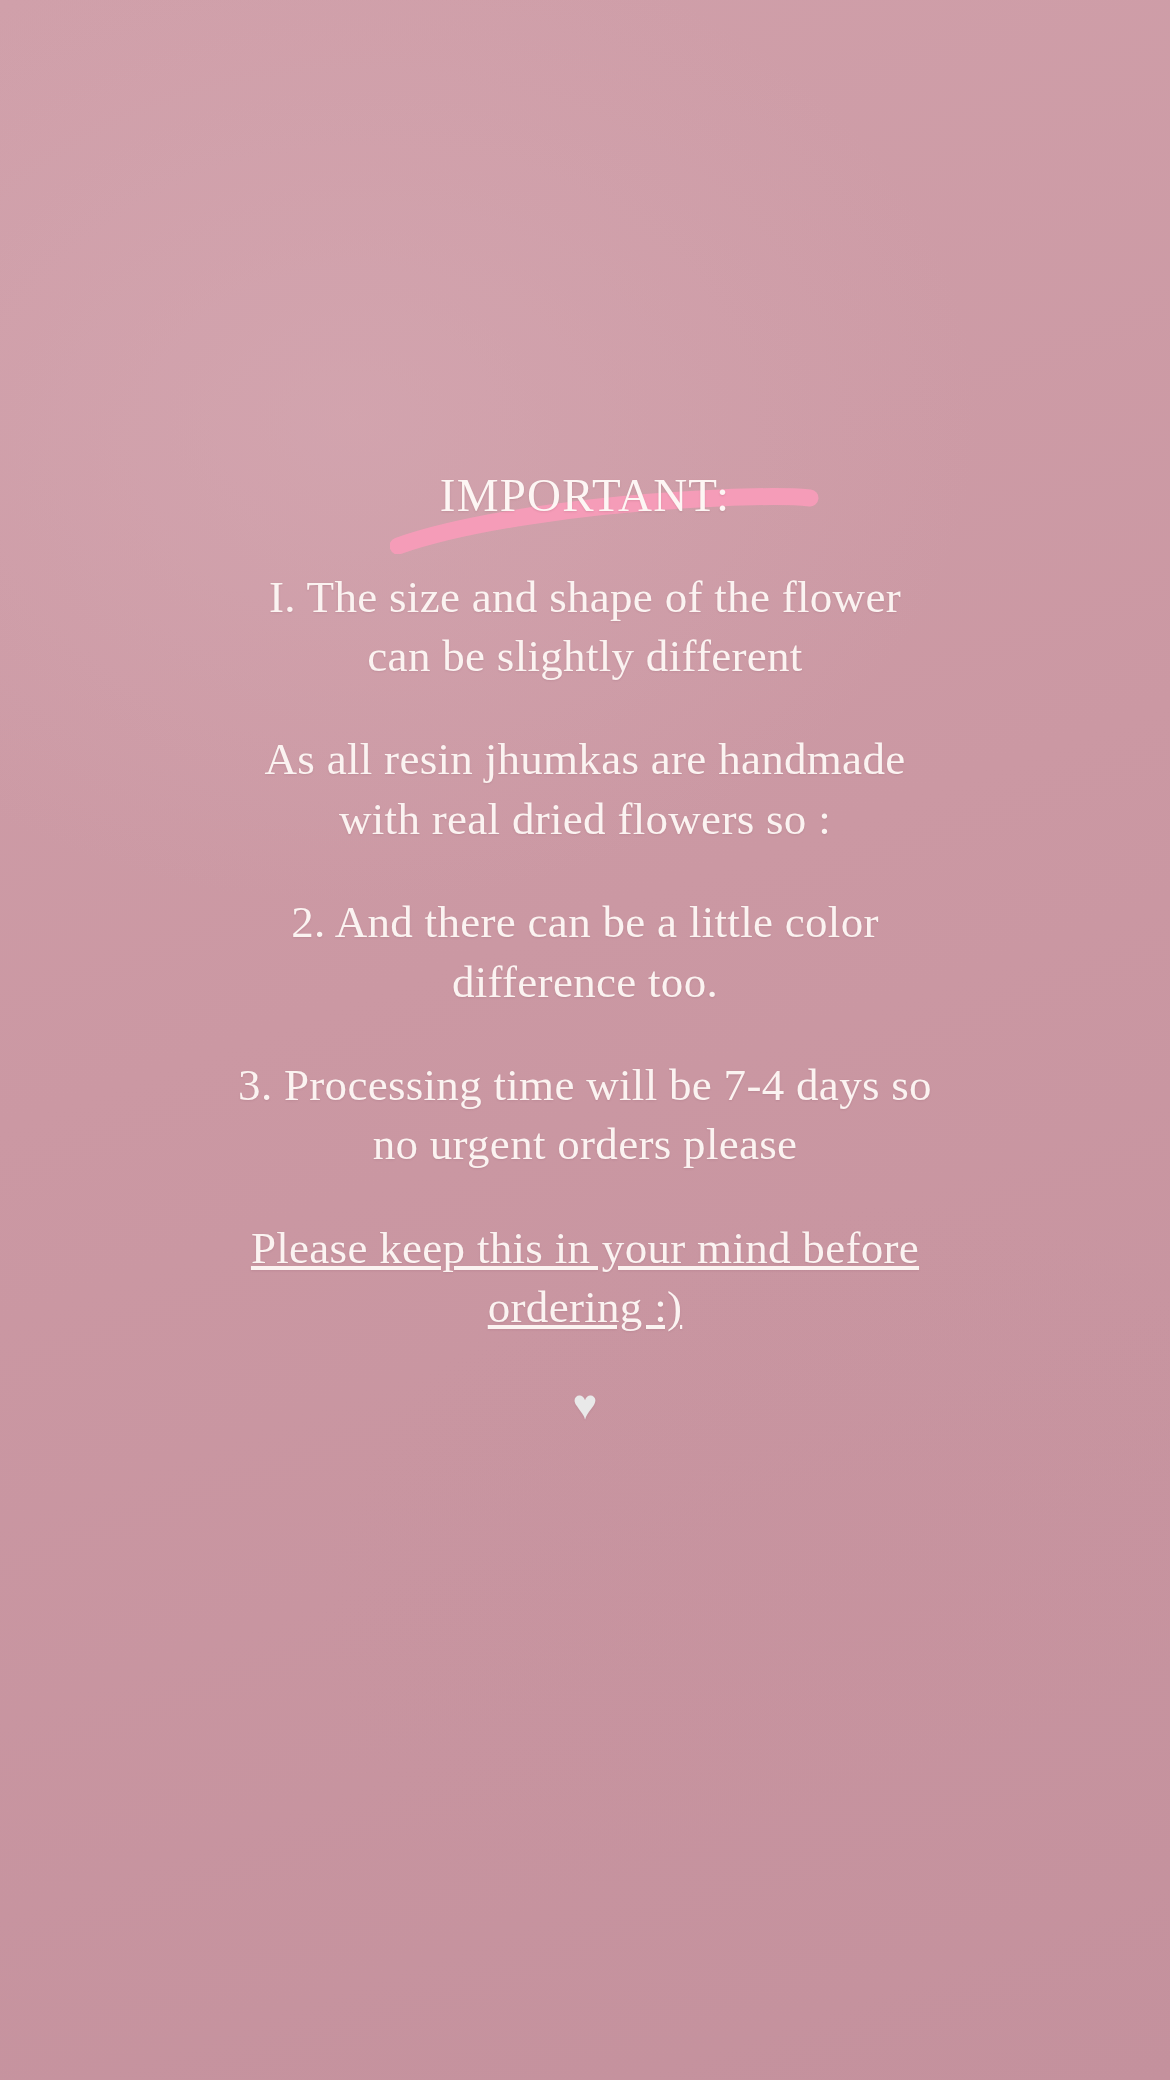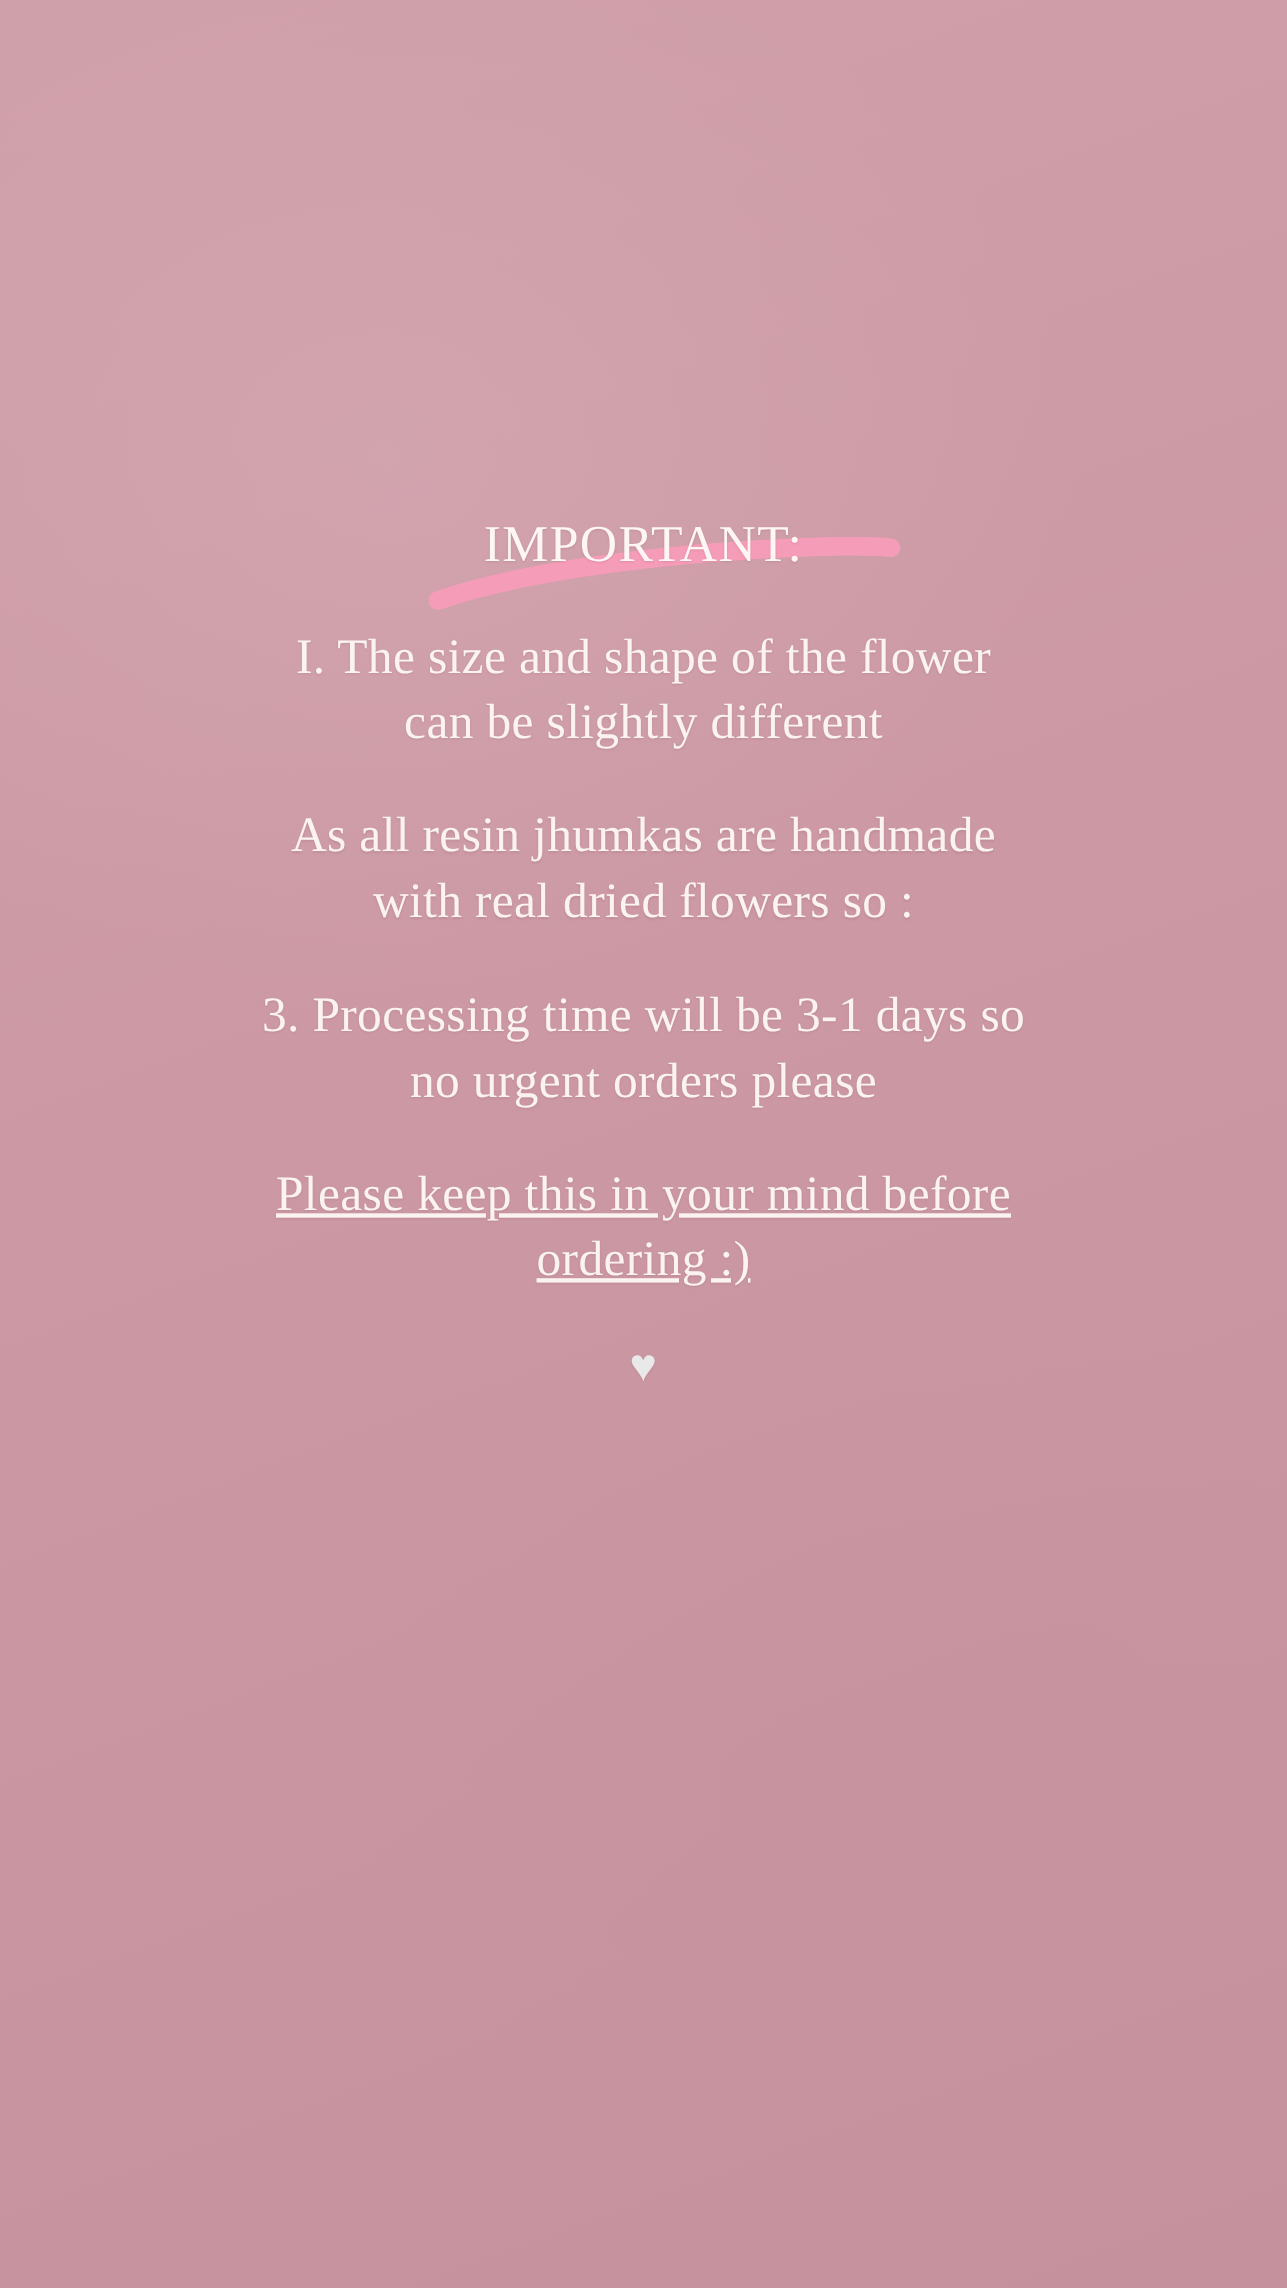--- a/index.html
+++ b/index.html
@@ -97,21 +97,22 @@
 
     <div class="heading-wrap">
       <svg class="underline-stroke" viewBox="0 0 430 66">
         <path d="M8 58 C 70 36, 190 16, 330 10 C 372 8, 400 8, 420 10" stroke="#f79cb8" stroke-width="17" stroke-linecap="round" fill="none" opacity="0.95"></path>
       </svg>
       <div class="heading">IMPORTANT:</div>
     </div>
 
     <p class="para">I. The size and shape of the flower can be slightly different</p>
     <p class="para">As all resin jhumkas are handmade with real dried flowers so :</p>
-    <p class="para">3. Processing time will be 3-1 days so no urgent orders please</p>
+    <p class="para">2. And there can be a little color difference too.</p>
+    <p class="para">3. Processing time will be 7-4 days so no urgent orders please</p>
     <p class="para tight">Please keep this in your mind before ordering :)</p>
 
     <div class="signature">
       <span class="heart">♥</span>
     </div>
 
   </div>
 </div>
 
 </body></html>

